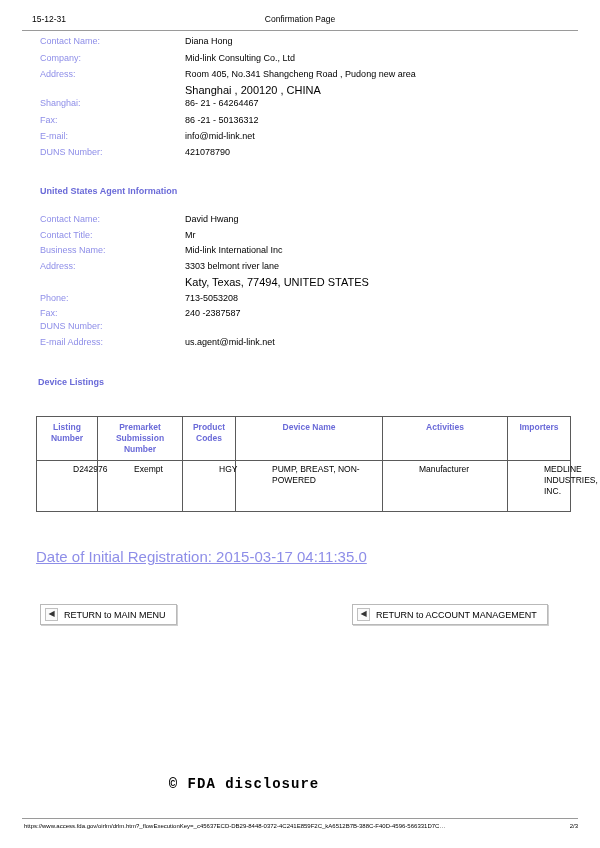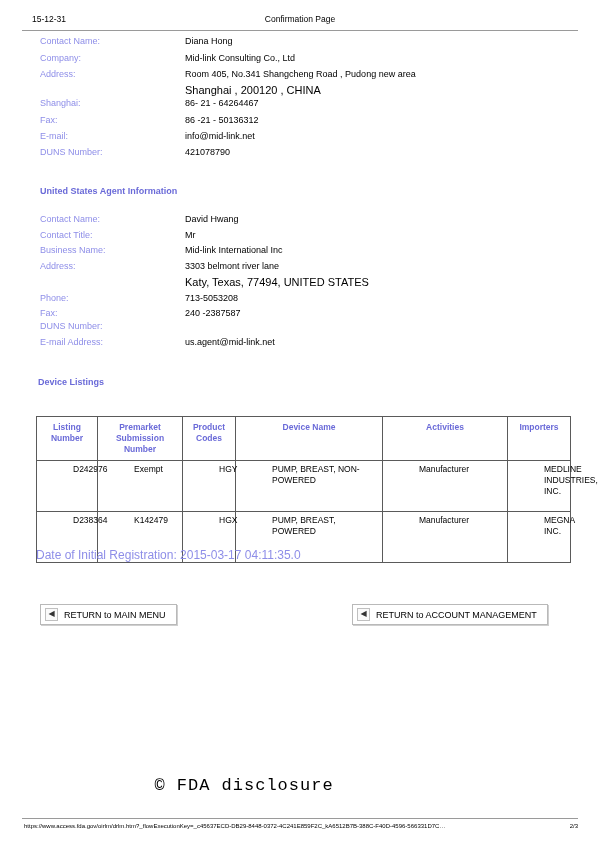--- a/index.html
+++ b/index.html
@@ -118,22 +118,23 @@
   .col-premarket { width: 78px; }
   .col-product { width: 46px; }
   .col-device { width: 140px; }
   .col-activities { width: 118px; }
   .col-importers { width: 56px; }
   
   .reg-date {
     position: absolute;
     left: 36px;
     top: 548px;
-    font-size: 12px;
+    font-size: 15px;
     color: #8e8ee8;
+    text-decoration: underline;
   }
   
   .nav-button {
     position: absolute;
     display: inline-flex;
     align-items: center;
     gap: 6px;
     border: 1px solid #b9b9b9;
     background: #ffffff;
     box-shadow: 1px 1px 0 #cfcfcf;
@@ -157,23 +158,24 @@
   #btn-main-menu { left: 40px; top: 604px; }
   #btn-account { left: 352px; top: 604px; }
   
   .fda-disclosure {
     position: absolute;
     left: 0;
     top: 776px;
     width: 488px;
     text-align: center;
     font-family: "Liberation Mono", monospace;
-    font-size: 17px;
+    font-size: 14px;
     color: #000;
     letter-spacing: 1px;
+    font-weight: bold;
   }
   .footer-rule {
     position: absolute;
     left: 22px;
     top: 818px;
     width: 556px;
     border-top: 1px solid #9a9a9a;
   }
   .footer {
     position: absolute;
@@ -287,28 +289,20 @@
     </thead>
     <tbody>
       <tr>
         <td>D242976</td>
         <td>Exempt</td>
         <td>HGY</td>
         <td>PUMP, BREAST, NON-POWERED</td>
         <td>Manufacturer</td>
         <td>MEDLINE INDUSTRIES, INC.</td>
       </tr>
-      <tr>
-        <td>D238364</td>
-        <td>K142479</td>
-        <td>HGX</td>
-        <td>PUMP, BREAST, POWERED</td>
-        <td>Manufacturer</td>
-        <td>MEGNA INC.</td>
-      </tr>
     </tbody>
   </table>
 
   <div class="reg-date">Date of Initial Registration: 2015-03-17 04:11:35.0</div>
 
   <div class="nav-button" id="btn-main-menu">
     <span class="arrow">◀</span>
     <span>RETURN to MAIN MENU</span>
   </div>
   <div class="nav-button" id="btn-account">

